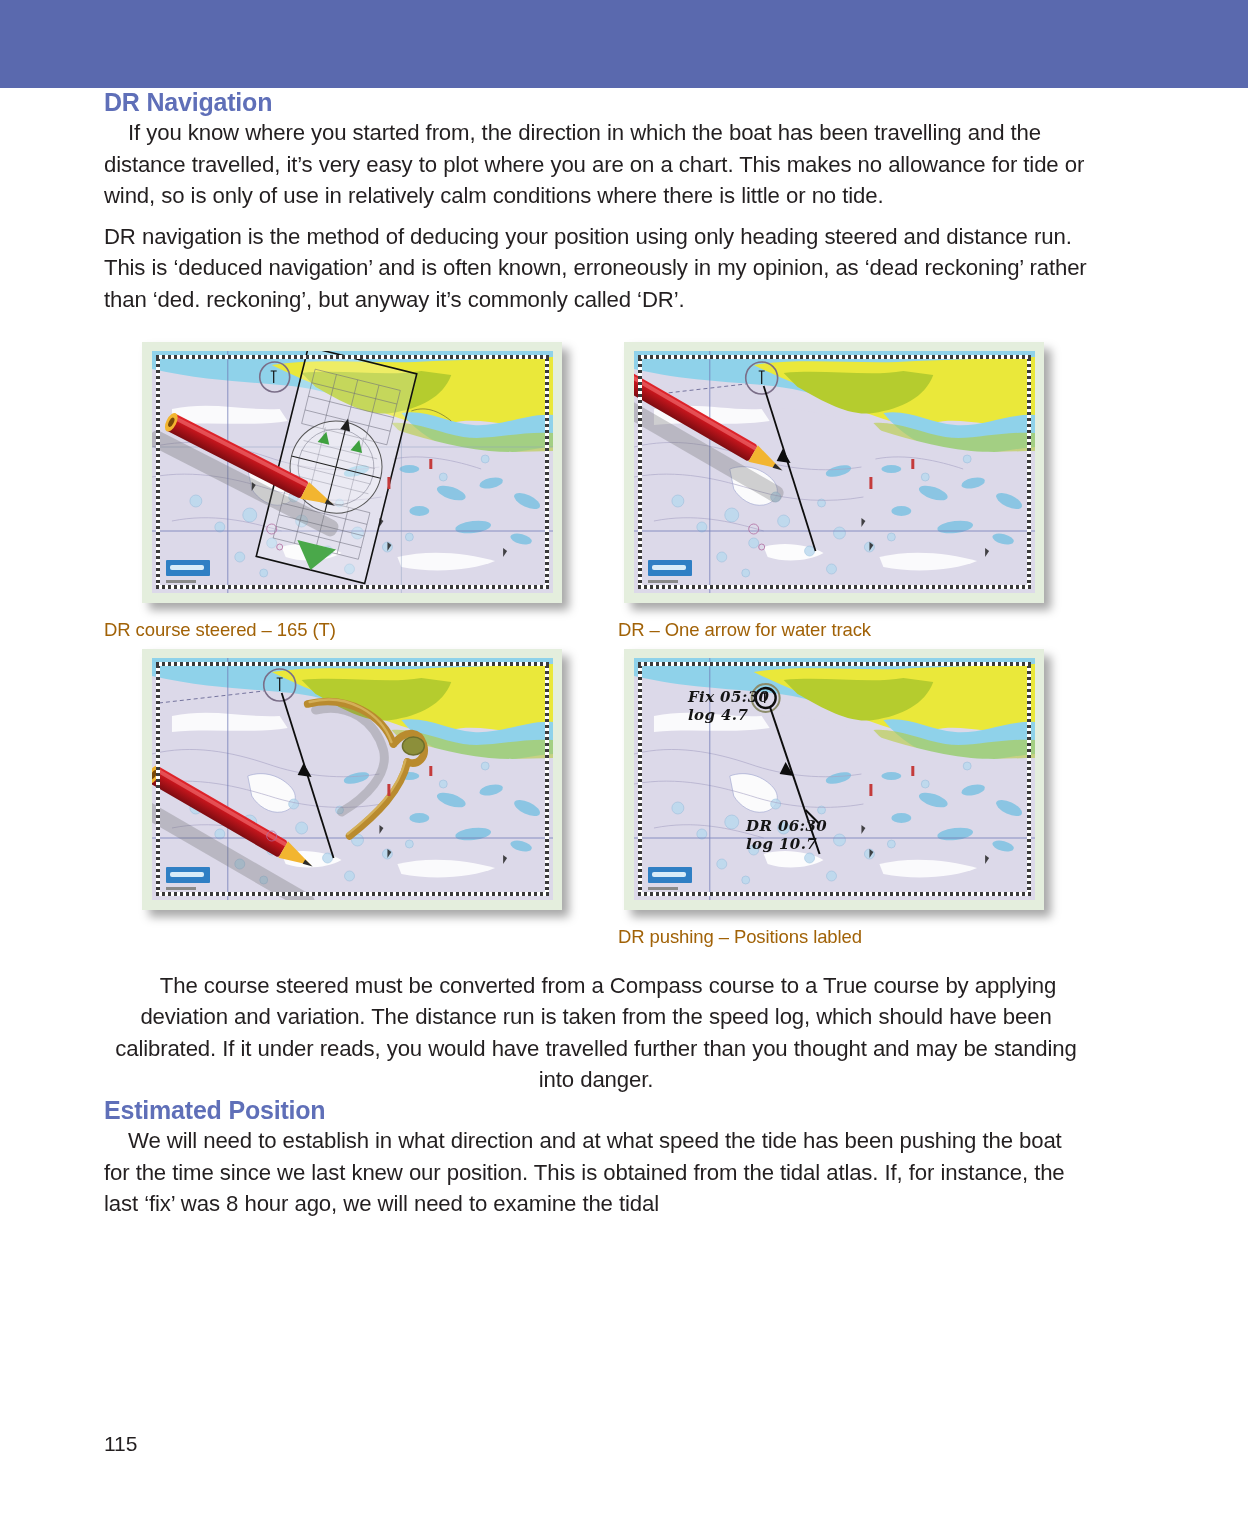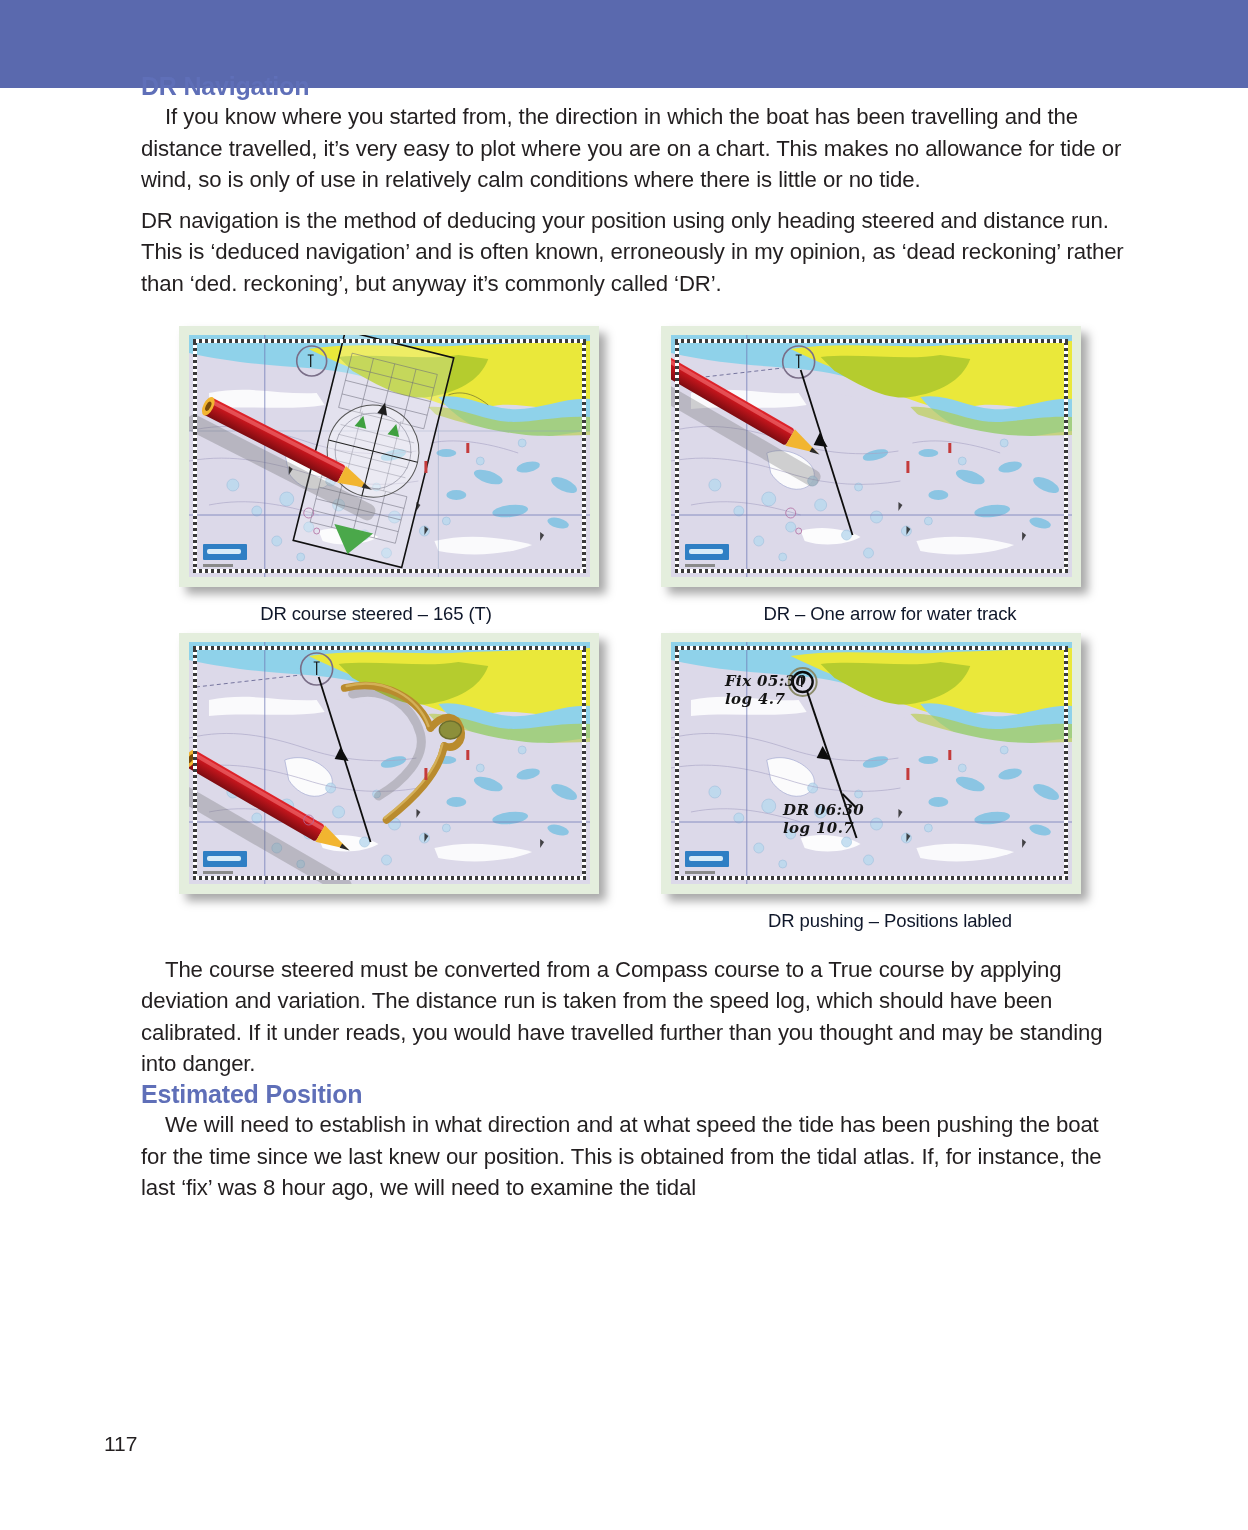--- a/index.html
+++ b/index.html
@@ -21,23 +21,22 @@
     left: 0; top: 0;
     width: 1248px;
     height: 88px;
     background: #5a69ae;
   }
 
   
   .page {
     position: absolute;
     left: 104px;
-    top: 72px;
+    top: 88px;
     width: 984px;
-    margin-left: 37px;
   }
 
   h2.section-heading {
     font-family: "Liberation Sans", sans-serif;
     font-size: 25px;
     font-weight: bold;
     letter-spacing: -0.2px;
     color: #5f6fb8;
     margin: 0;
     padding: 0;
@@ -104,22 +103,22 @@
       repeating-linear-gradient(0deg ,#3a3a3a 0 3px,#ffffff 3px 6px) top    left / 4px 100% no-repeat,
       repeating-linear-gradient(0deg ,#3a3a3a 0 3px,#ffffff 3px 6px) top   right / 4px 100% no-repeat;
     z-index: 9;
     pointer-events: none;
   }
   .chart-svg { position: absolute; inset: 0; width: 100%; height: 100%; display:block; }
 
   .fig-caption {
     font-family: "Liberation Sans", sans-serif;
     font-size: 18.5px;
-    color: #0f172a;
-    text-align: center;
+    color: #a16207;
+    text-align: left;
     margin-top: 16px;
     letter-spacing: -0.1px;
   }
 
   
   .page-number {
     position: absolute;
     left: 104px;
     top: 1432px;
     font-family: "Liberation Sans", sans-serif;
@@ -645,22 +644,22 @@
             <div class="cmap-logo"></div>
             <div class="cmap-sub"></div>
           </div>
         </div>
       </div>
       <div class="fig-caption">DR pushing – Positions labled</div>
     </div>
 
   </div>
 
-  <p class="body-text indented" style="margin-top:22px;">The course steered must be converted from a Compass course to a True course by applying deviation and variation. The distance run is taken from the speed log, which should have been calibrated. If it under reads, you would have travelled further than you thought and may be standing into danger.</p>
+  <p class="body-text indented" style="margin-top:22px;text-align:center;">The course steered must be converted from a Compass course to a True course by applying deviation and variation. The distance run is taken from the speed log, which should have been calibrated. If it under reads, you would have travelled further than you thought and may be standing into danger.</p>
 
   <h2 class="section-heading heading-ep">Estimated Position</h2>
 
 
   <p class="body-text indented">We will need to establish in what direction and at what speed the tide has been pushing the boat for the time since we last knew our position. This is obtained from the tidal atlas. If, for instance, the last ‘fix’ was 8 hour ago, we will need to examine the tidal</p>
 
 </div>
 
-<div class="page-number">117</div>
+<div class="page-number">115</div>
 
 </body></html>

